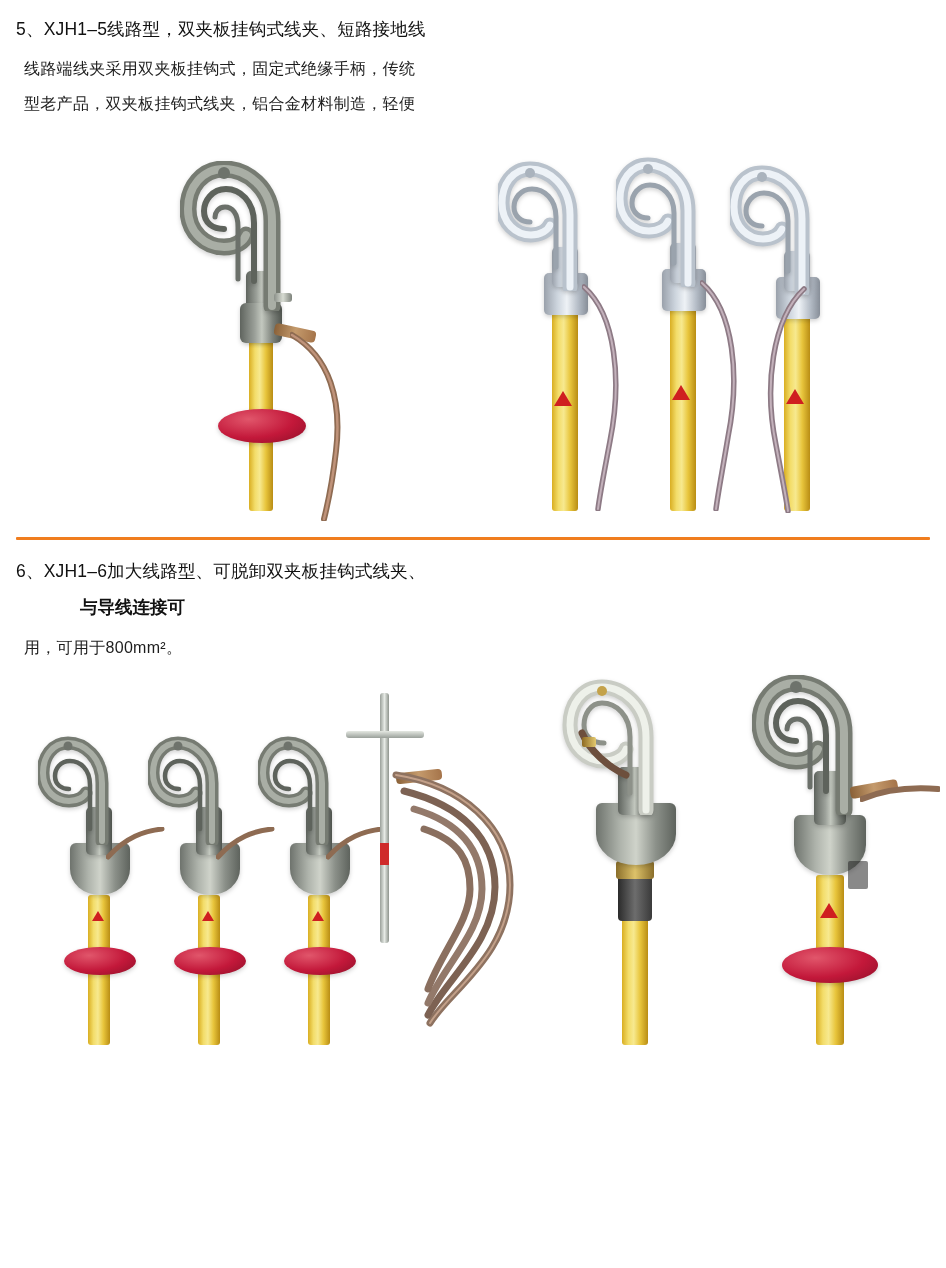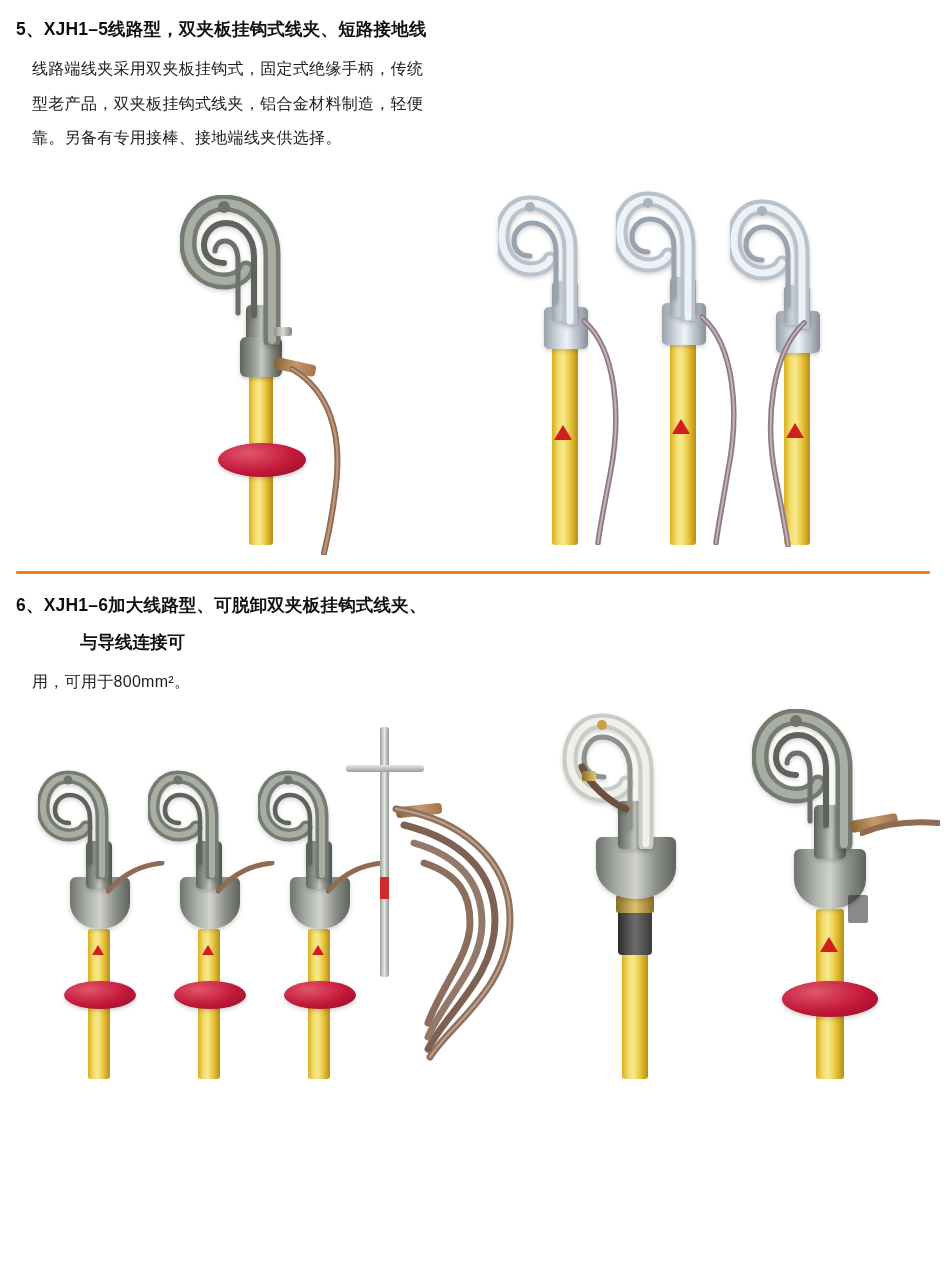--- a/index.html
+++ b/index.html
@@ -18,21 +18,21 @@
   .page {
     width: 946px;
     position: relative;
   }
   .section {
     padding: 0 16px;
     box-sizing: border-box;
   }
   .sec-title {
     font-size: 17.5px;
-    font-weight: bold;
+    font-weight: normal;
     letter-spacing: 0.2px;
     color: #111;
     margin: 0;
     padding-top: 16px;
     line-height: 1.5;
   }
   .sec-title-2 {
     padding-top: 18px;
   }
   .sec-title-cont {
@@ -41,21 +41,21 @@
     color: #111;
     margin: 0;
     padding-left: 64px;
     padding-top: 10px;
     line-height: 1.5;
   }
   .body-text {
     font-size: 16px;
     color: #1d1d1d;
     line-height: 2.15;
-    margin: 10px 0 0 16px;
+    margin: 10px 0 0 8px;
     letter-spacing: 0.3px;
   }
   .body-text p {
     margin: 0;
   }
   .divider {
     height: 3px;
     background: #f07d1e;
     margin: 26px 16px 0 16px;
     border-radius: 1px;
@@ -120,21 +120,20 @@
 </head>
 <body>
 
 <div class="page">
 
   <div class="section">
     <h2 class="sec-title">5、XJH1–5线路型，双夹板挂钩式线夹、短路接地线</h2>
     <div class="body-text">
       <p>线路端线夹采用双夹板挂钩式，固定式绝缘手柄，传统</p>
       <p>型老产品，双夹板挂钩式线夹，铝合金材料制造，轻便</p>
-      <p>靠。另备有专用接棒、接地端线夹供选择。</p>
     </div>
   </div>
 
   <div class="figure-row fig1">
 
     <div class="unit" style="left:170px; bottom:0; width:200px; height:350px;">
 
       <div class="pole pole-yellow" style="left:79px; top:170px; width:24px; height:180px;"></div>
 
       <div class="cap-red shadowish" style="left:48px; top:248px; width:88px; height:34px;"></div>

